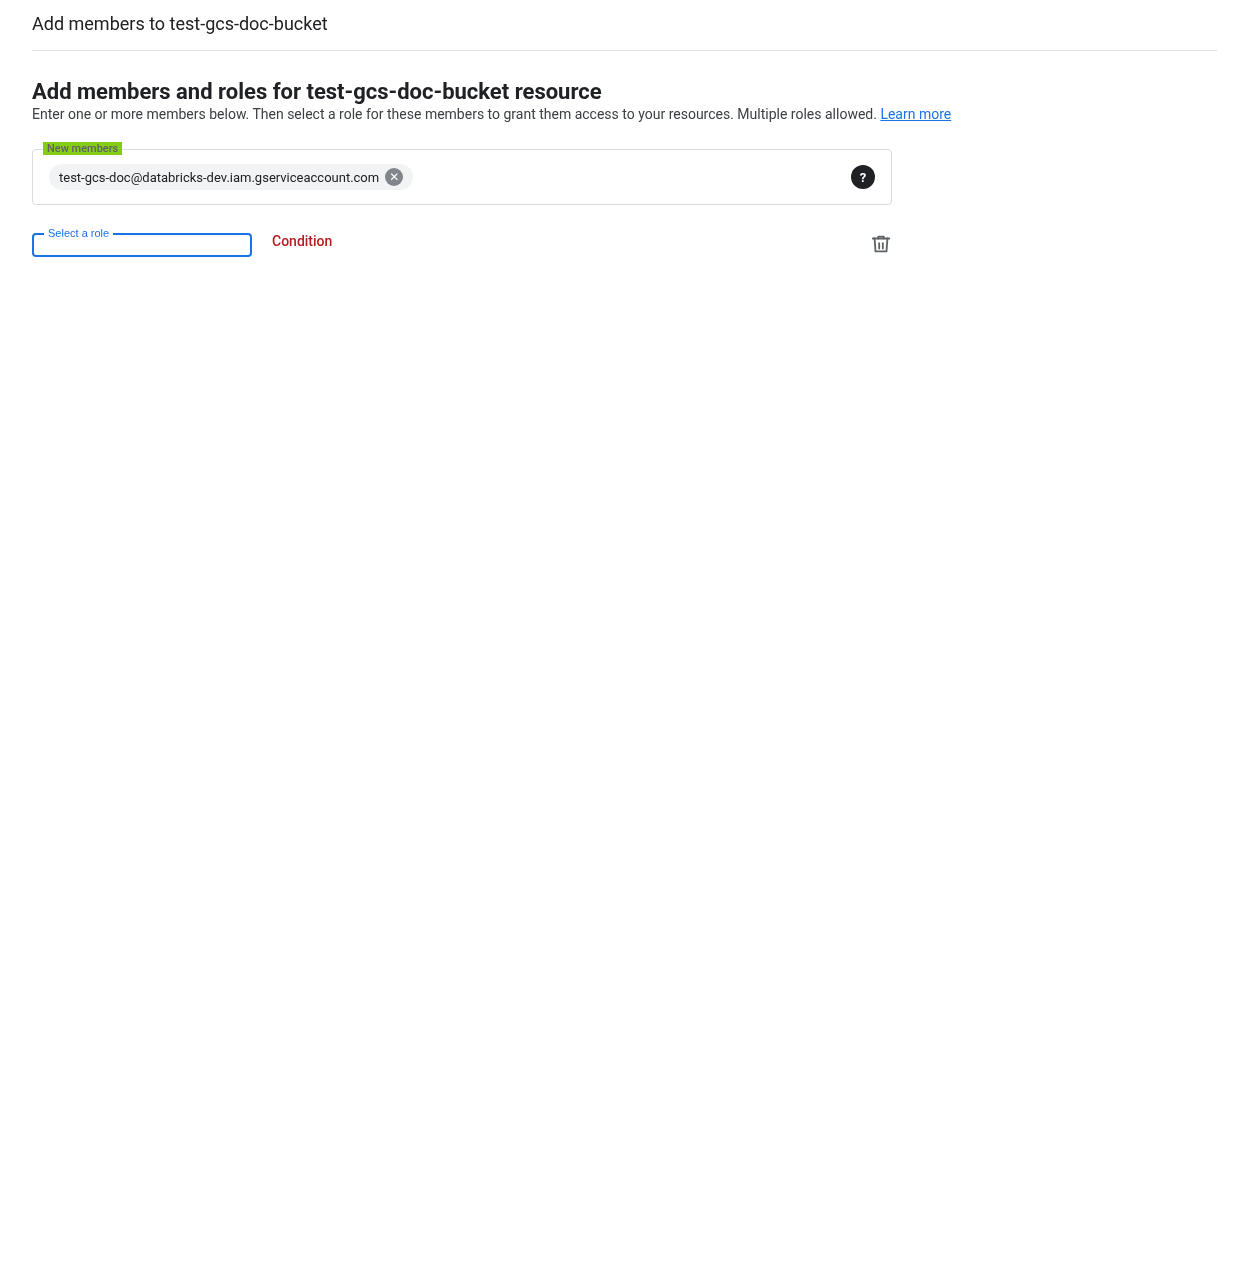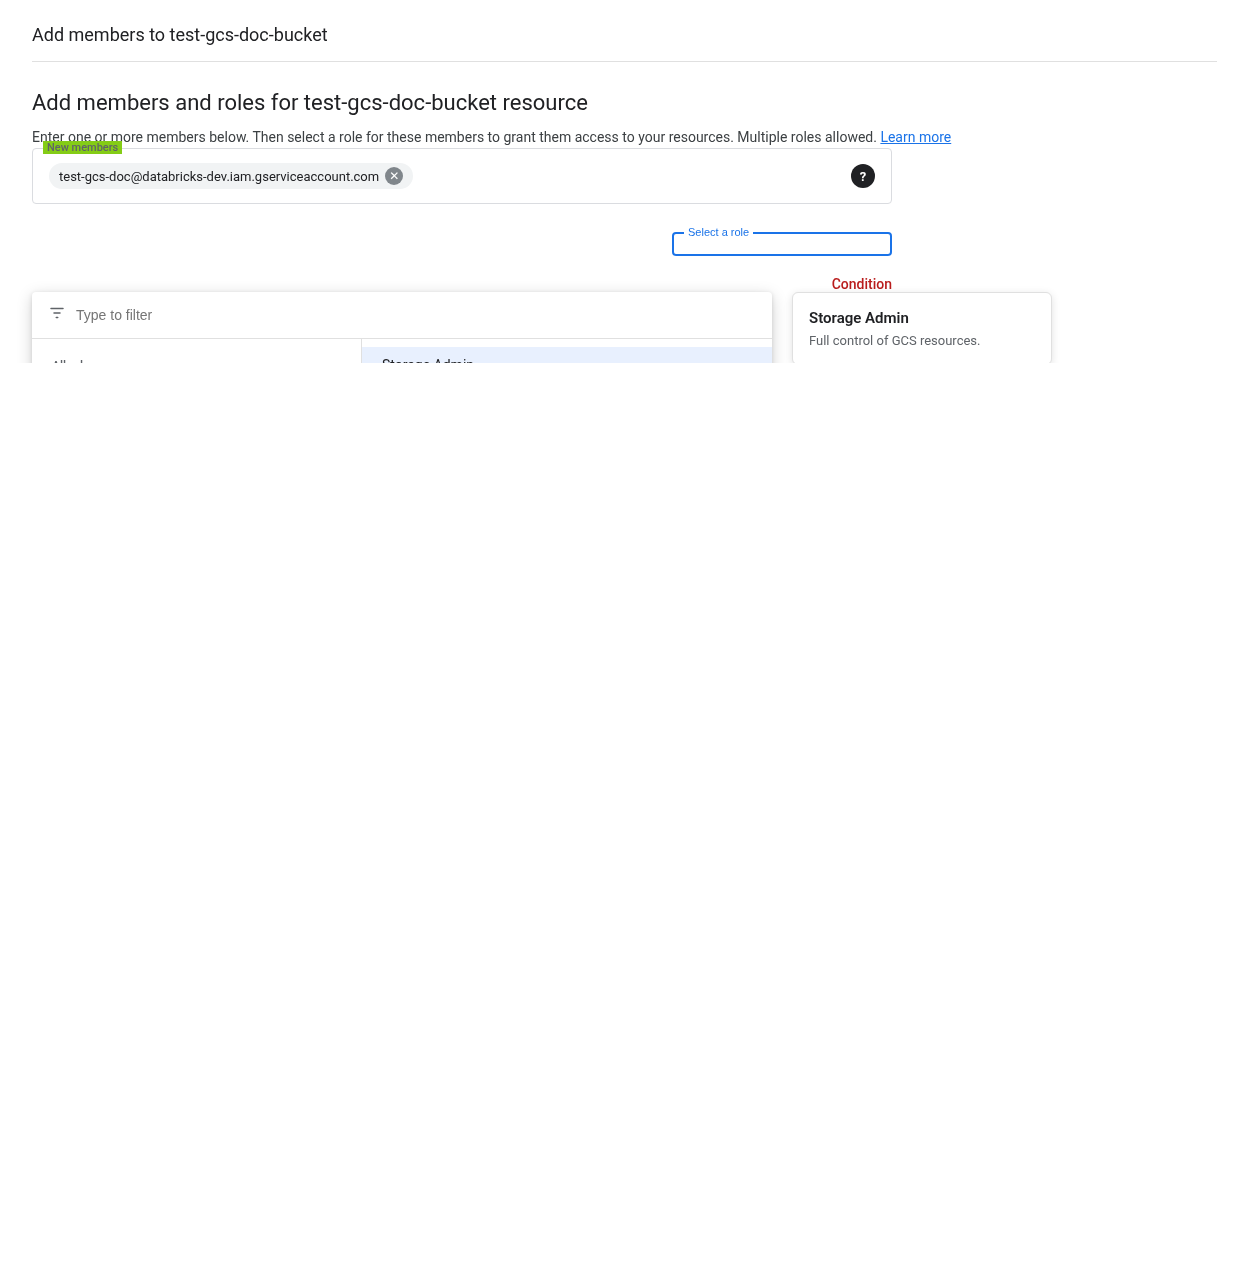--- a/index.html
+++ b/index.html
@@ -4,39 +4,39 @@
   <style>
     * { box-sizing: border-box; margin: 0; padding: 0; }
     body {
       font-family: 'Roboto', Arial, sans-serif;
       background: #fff;
       color: #202124;
       font-size: 14px;
     }
     .page-container {
       max-width: 1249px;
-      padding: 24px 32px;
+      padding: 13px 32px;
     }
     .page-top-title {
       font-size: 18px;
       font-weight: 400;
       color: #202124;
       padding-bottom: 16px;
       border-bottom: 1px solid #e0e0e0;
       margin-bottom: 28px;
     }
     .section-title {
       font-size: 22px;
-      font-weight: 400;
-      color: #202124;
-      margin-bottom: 12px;
+      font-weight: 700;
+      color: #202124;
     }
     .section-desc {
       font-size: 14px;
       color: #3c4043;
+      margin-bottom: 24px;
       line-height: 1.5;
     }
     .learn-more-link {
       color: #1a73e8;
       text-decoration: underline;
       cursor: pointer;
     }
     .new-members-label {
       font-size: 11px;
       font-weight: 500;
@@ -97,25 +97,24 @@
       display: inline-flex;
       align-items: center;
       justify-content: center;
       font-size: 13px;
       font-weight: 700;
       cursor: pointer;
       flex-shrink: 0;
     }
     .role-row {
       display: flex;
-      align-items: flex-end;
+      align-items: flex-start;
       gap: 20px;
       max-width: 860px;
       position: relative;
-      flex-direction: column;
     }
     .select-role-btn {
       border: 2px solid #1a73e8;
       border-radius: 4px;
       padding: 10px 16px;
       font-size: 14px;
       color: #1a73e8;
       background: #fff;
       cursor: pointer;
       min-width: 220px;

